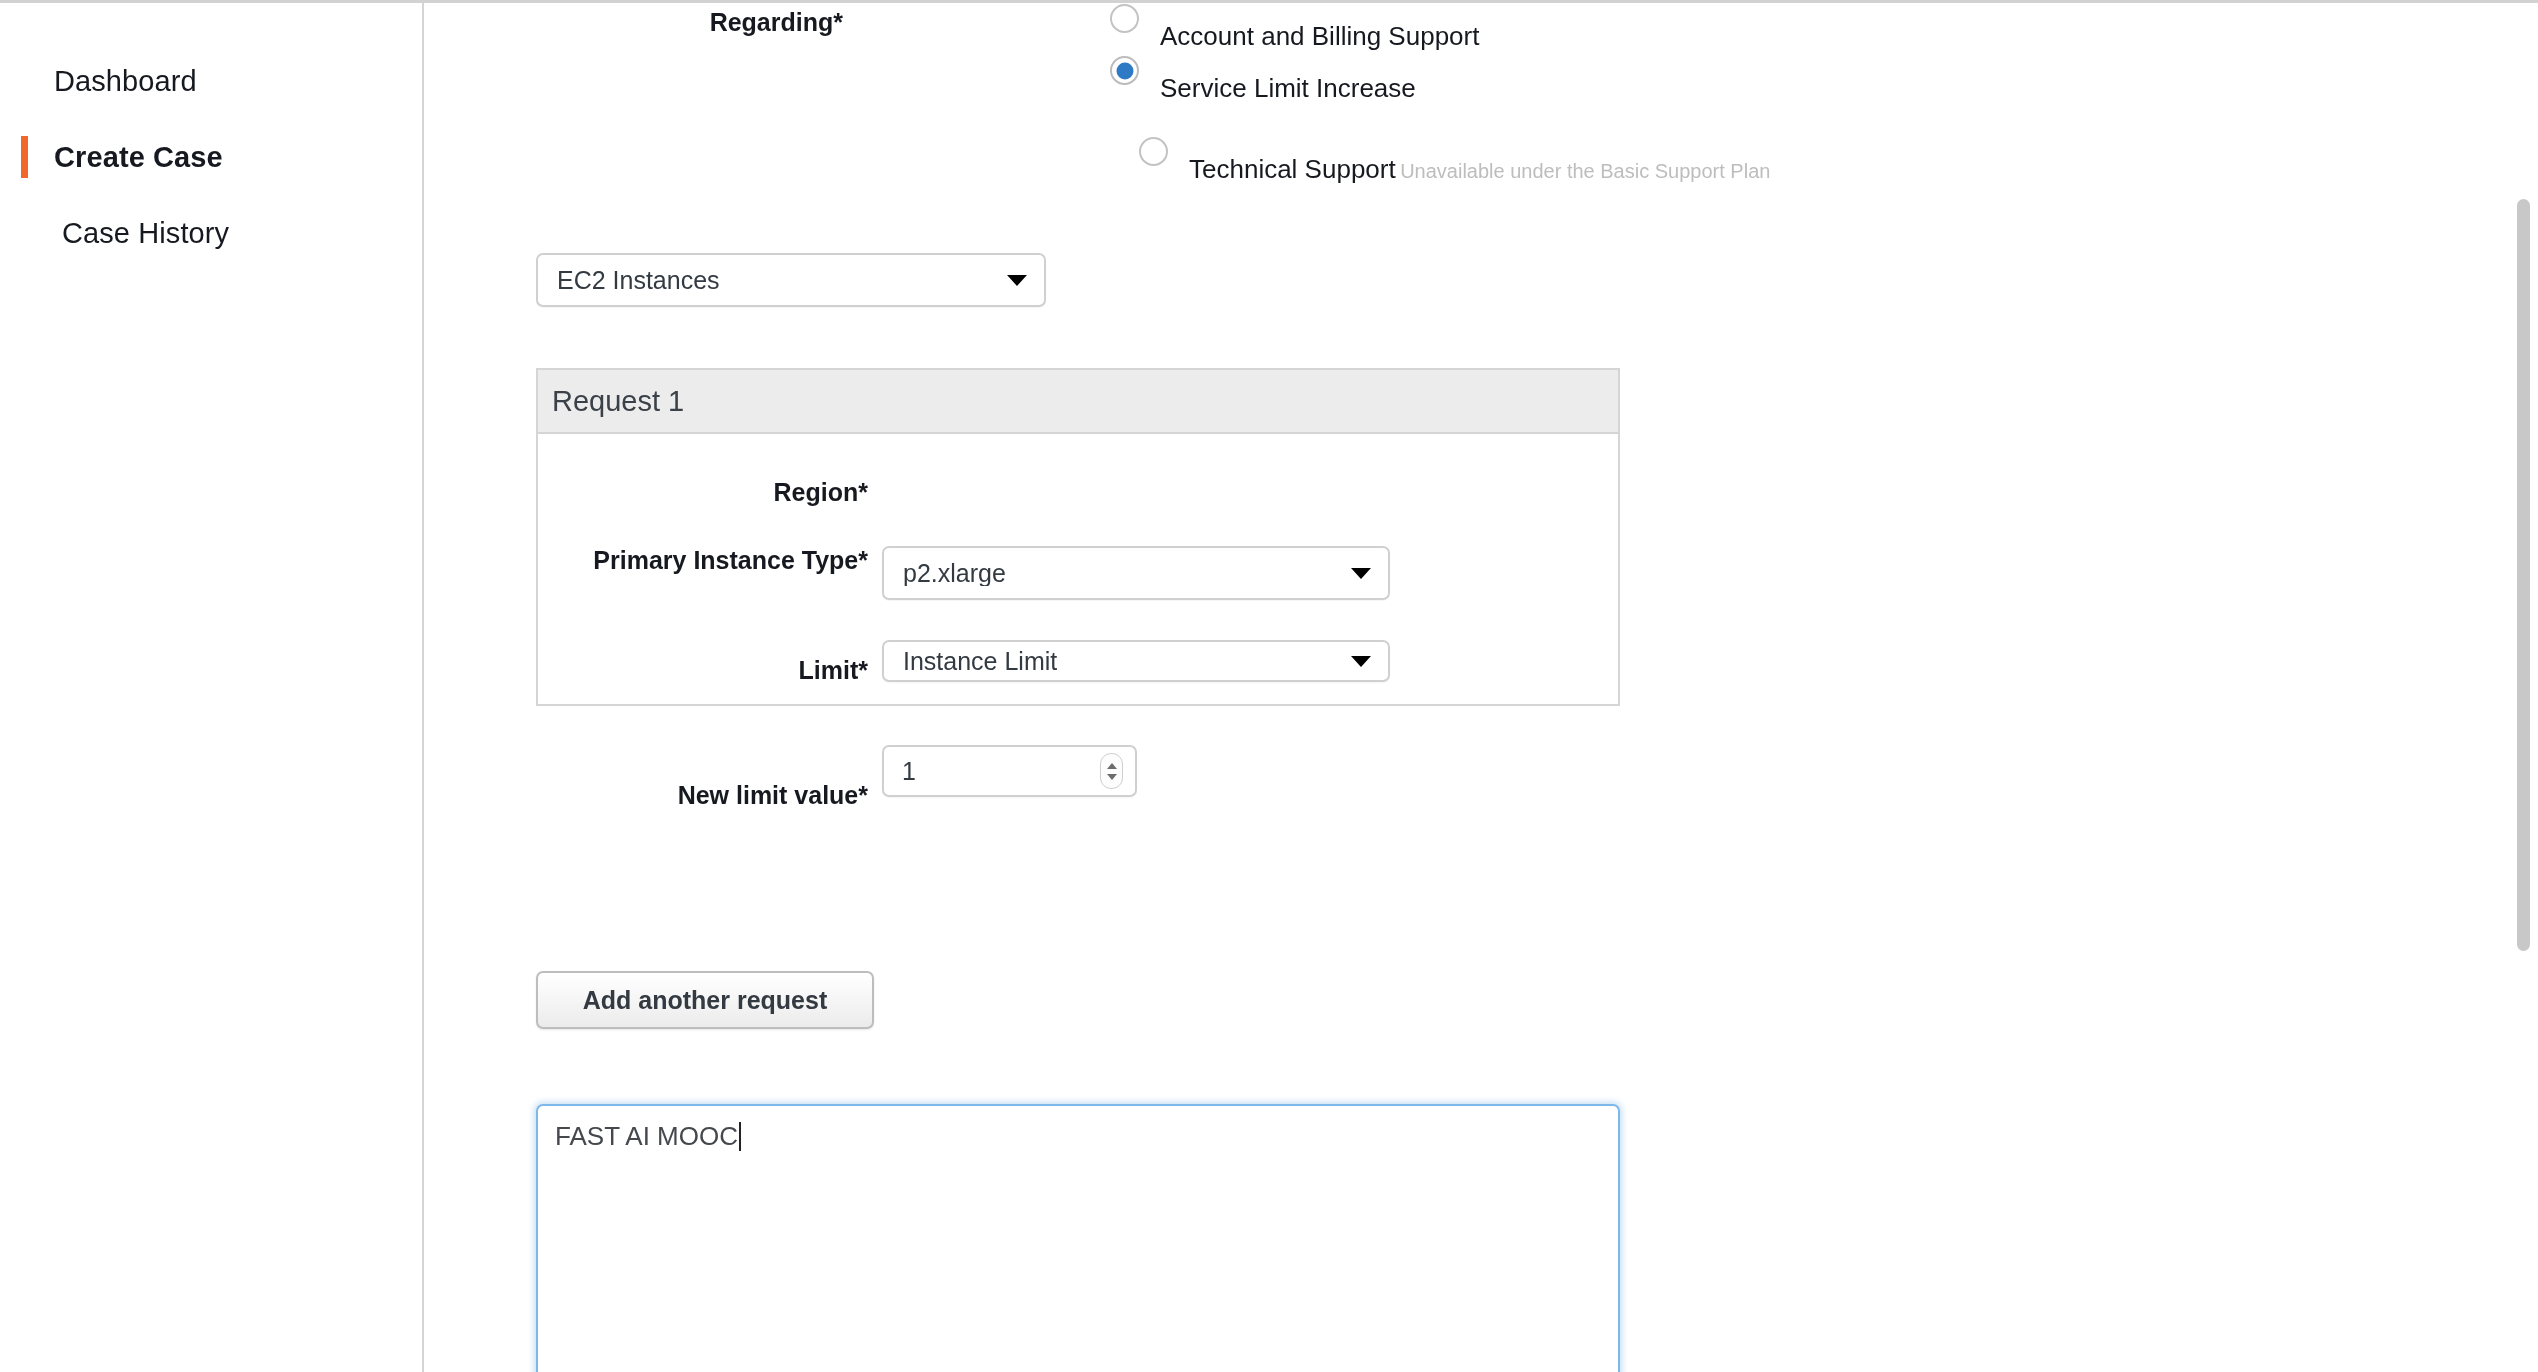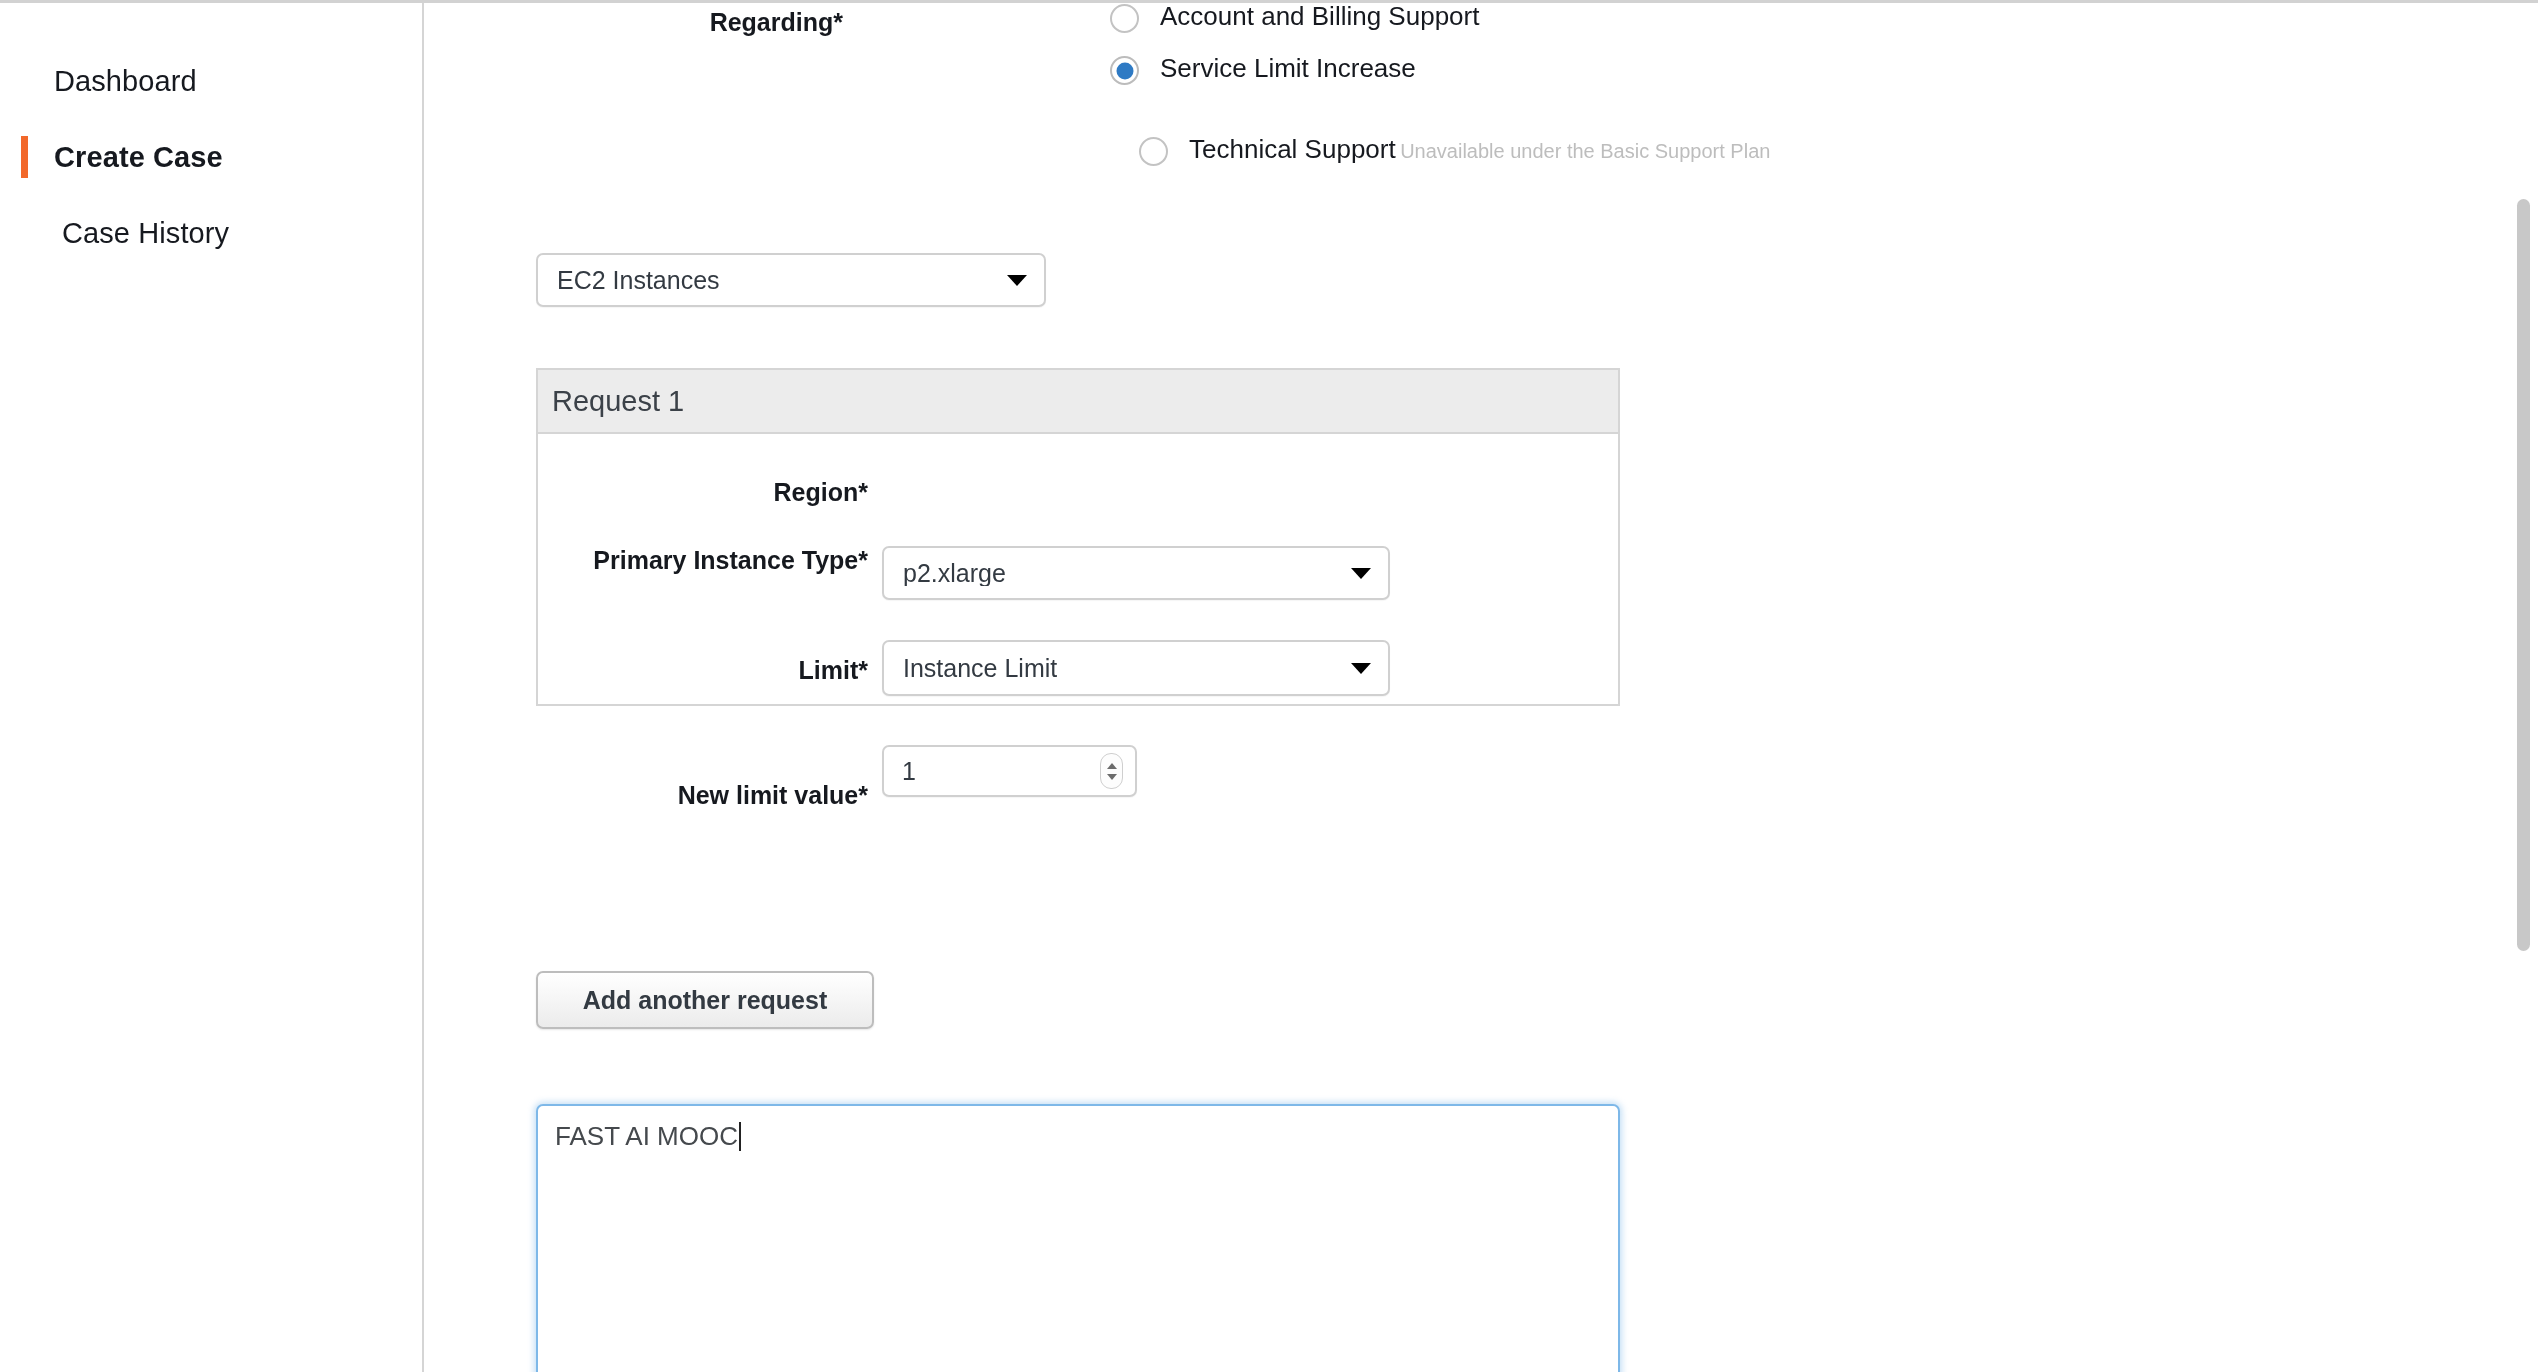--- a/index.html
+++ b/index.html
@@ -109,20 +109,21 @@
     content: "";
     position: absolute;
     left: 50%; top: 50%;
     transform: translate(-50%, -50%);
     width: 17px; height: 17px;
     border-radius: 50%;
     background: #2e7ac4;
   }
   .radio-text {
     margin-left: 21px;
+    margin-top: 20px;
   }
   .radio-title {
     font-size: 26px;
     color: #16191f;
     line-height: 1.05;
     white-space: nowrap;
   }
   .radio-hint {
     font-size: 20px;
     color: #bdbdbd;
@@ -389,21 +390,21 @@
 
     <div class="panel-label" style="position:absolute; left:20px; top:178px; width:310px;">Primary Instance Type*</div>
     <div class="select" style="position:absolute; left:344px; top:176px; width:508px; height:54px;">
       <span class="select-value">p2.xlarge</span>
       <span class="caret">
           <i></i>
         </span>
     </div>
 
     <div class="panel-label" style="position:absolute; left:20px; top:288px; width:310px;">Limit*</div>
-    <div class="select" style="position:absolute; left:344px; top:270px; width:508px; height:56px;">
+    <div class="select" style="position:absolute; left:344px; top:270px; width:508px; height:42px;">
       <span class="select-value">Instance Limit</span>
       <span class="caret">
           <i></i>
         </span>
     </div>
 
     <div class="panel-label" style="position:absolute; left:20px; top:393px; width:310px;margin-top:20px;">New limit value*</div>
     <div id="limit-value-input" style="position:absolute; left:344px; top:375px;">
       <span id="limit-value-text">1</span>
       <span id="limit-value-spinner">

